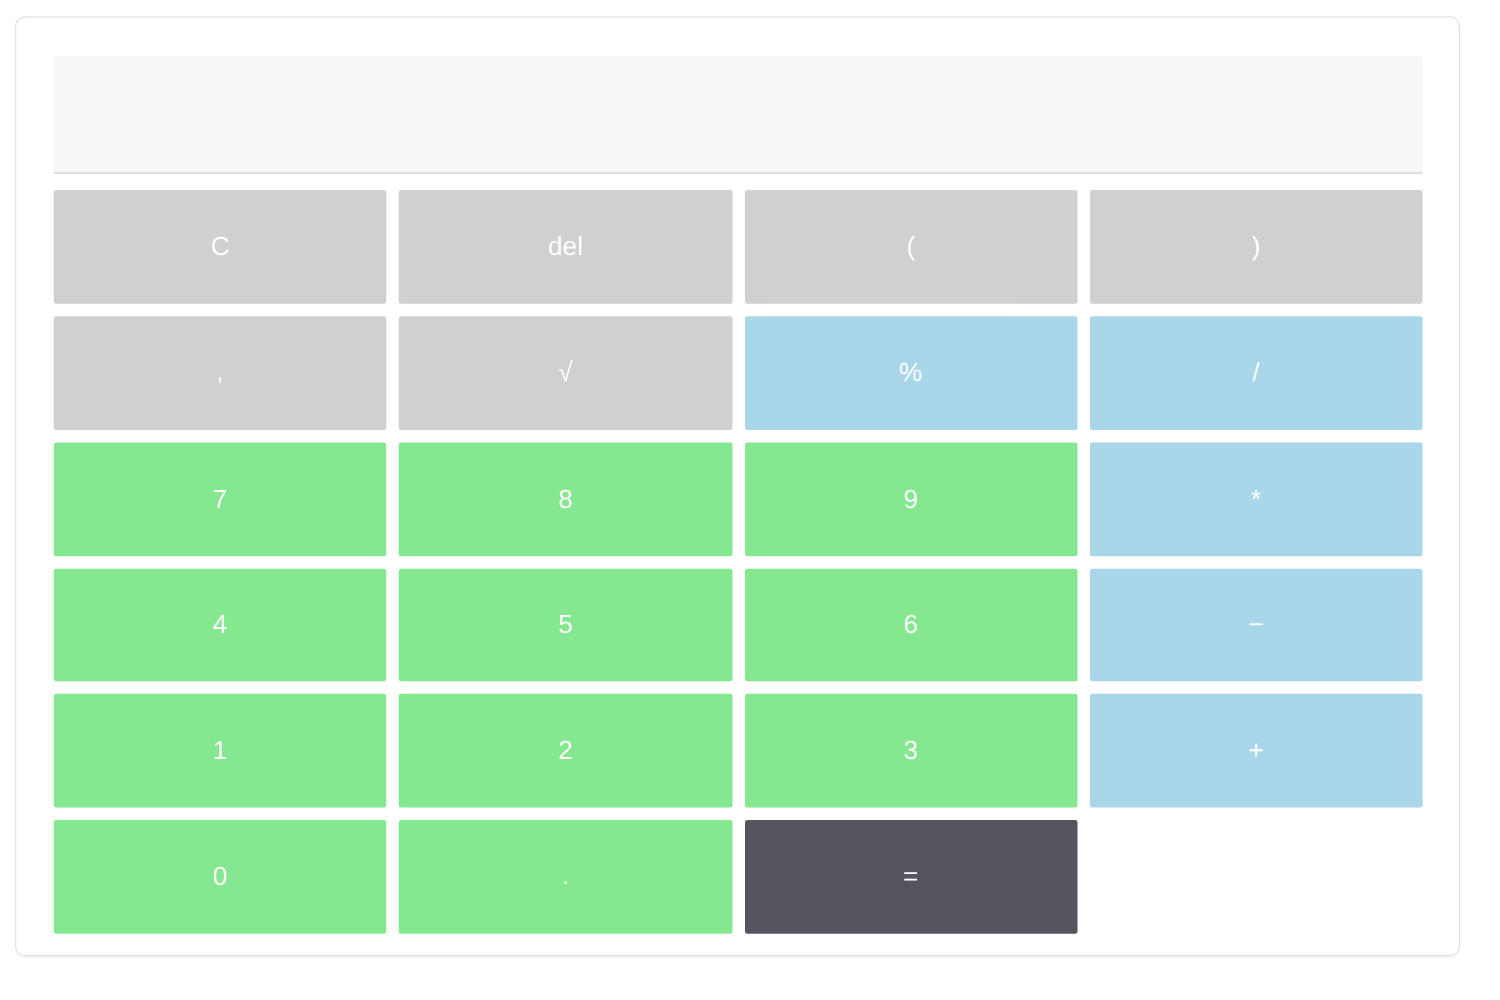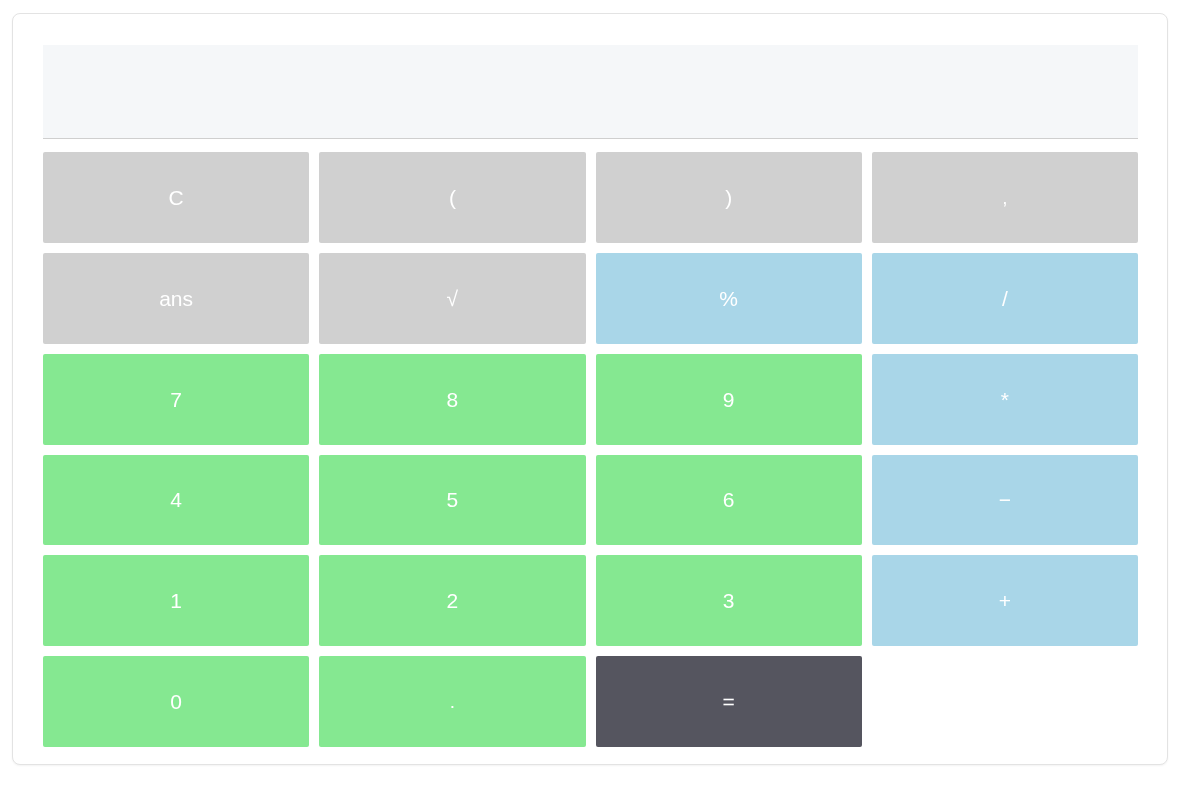--- a/index.html
+++ b/index.html
@@ -104,24 +104,24 @@
 <body>
 
 <div class="calculator-card">
 
   <div class="display-wrap">
     <input class="display-input" type="text" placeholder="" style="">
   </div>
 
   <div class="keypad">
       <button class="key key-gray">C</button>
+      <button class="key key-gray">del</button>
       <button class="key key-gray">(</button>
       <button class="key key-gray">)</button>
       <button class="key key-gray key-sm">,</button>
-      <button class="key key-gray">ans</button>
       <button class="key key-gray">√</button>
       <button class="key key-blue">%</button>
       <button class="key key-blue">/</button>
       <button class="key key-green">7</button>
       <button class="key key-green">8</button>
       <button class="key key-green">9</button>
       <button class="key key-blue">*</button>
       <button class="key key-green">4</button>
       <button class="key key-green">5</button>
       <button class="key key-green">6</button>

